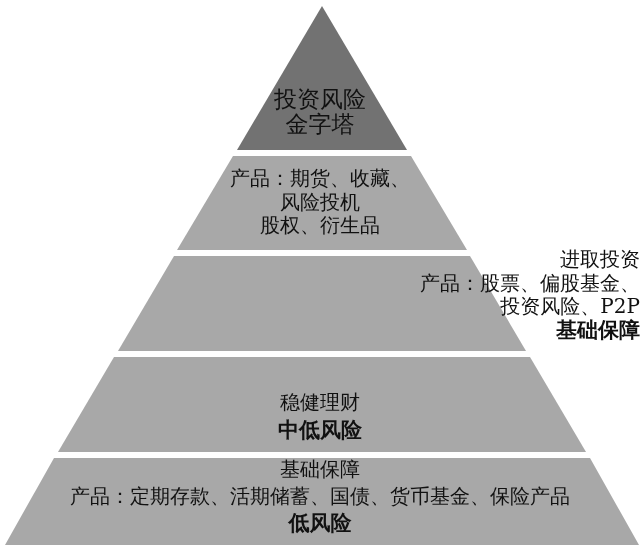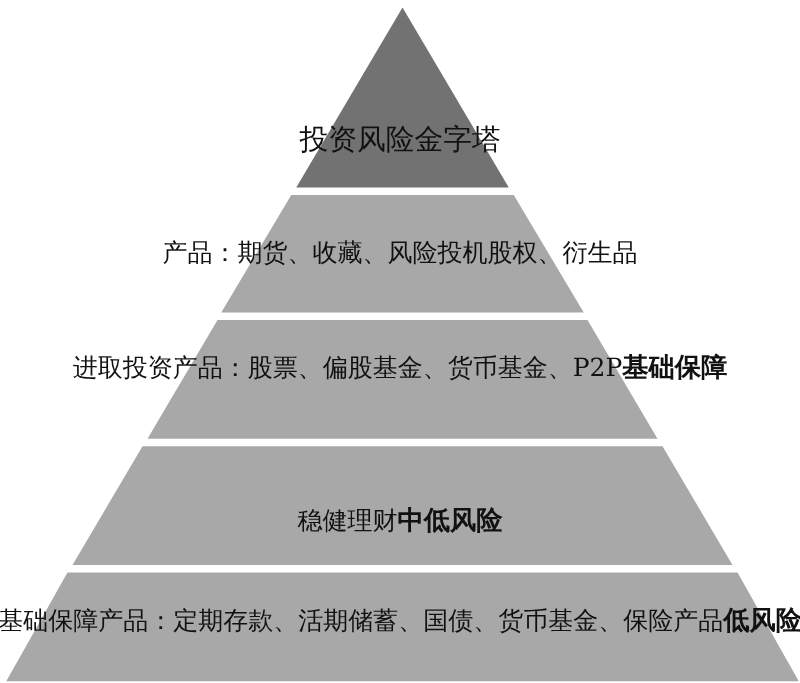--- a/index.html
+++ b/index.html
@@ -19,21 +19,21 @@
   .pyramid-svg {
     position: absolute;
     top: 0;
     left: 0;
   }
   .tier-text {
     position: absolute;
     left: 0;
     width: 640px;
     display: flex;
-    flex-direction: row;
+    flex-direction: column;
     justify-content: center;
     align-items: center;
     text-align: center;
     white-space: nowrap;
   }
   .apex-text {
     top: 83px;
     height: 58px;
     font-size: 23px;
     line-height: 25px;
@@ -42,20 +42,21 @@
     top: 155px;
     height: 95px;
     font-size: 20px;
     line-height: 23.5px;
   }
   .t3 {
     top: 256px;
     height: 78px;
     font-size: 20px;
     line-height: 23.5px;
+    align-items: flex-end;
   }
   .t4 {
     top: 357px;
     height: 117px;
     font-size: 20px;
     line-height: 28px;
   }
   .t5 {
     top: 448px;
     height: 97px;
@@ -88,21 +89,21 @@
 
   <div class="tier-text t2">
     <div>产品：期货、收藏、</div>
     <div>风险投机</div>
     <div>股权、衍生品</div>
   </div>
 
   <div class="tier-text t3">
     <div>进取投资</div>
     <div>产品：股票、偏股基金、</div>
-    <div>货币基金、P2P</div>
+    <div>投资风险、P2P</div>
     <div class="risk-label">基础保障</div>
   </div>
 
   <div class="tier-text t4">
     <div>稳健理财</div>
     <div class="risk-label">中低风险</div>
   </div>
 
   <div class="tier-text t5">
     <div>基础保障</div>

